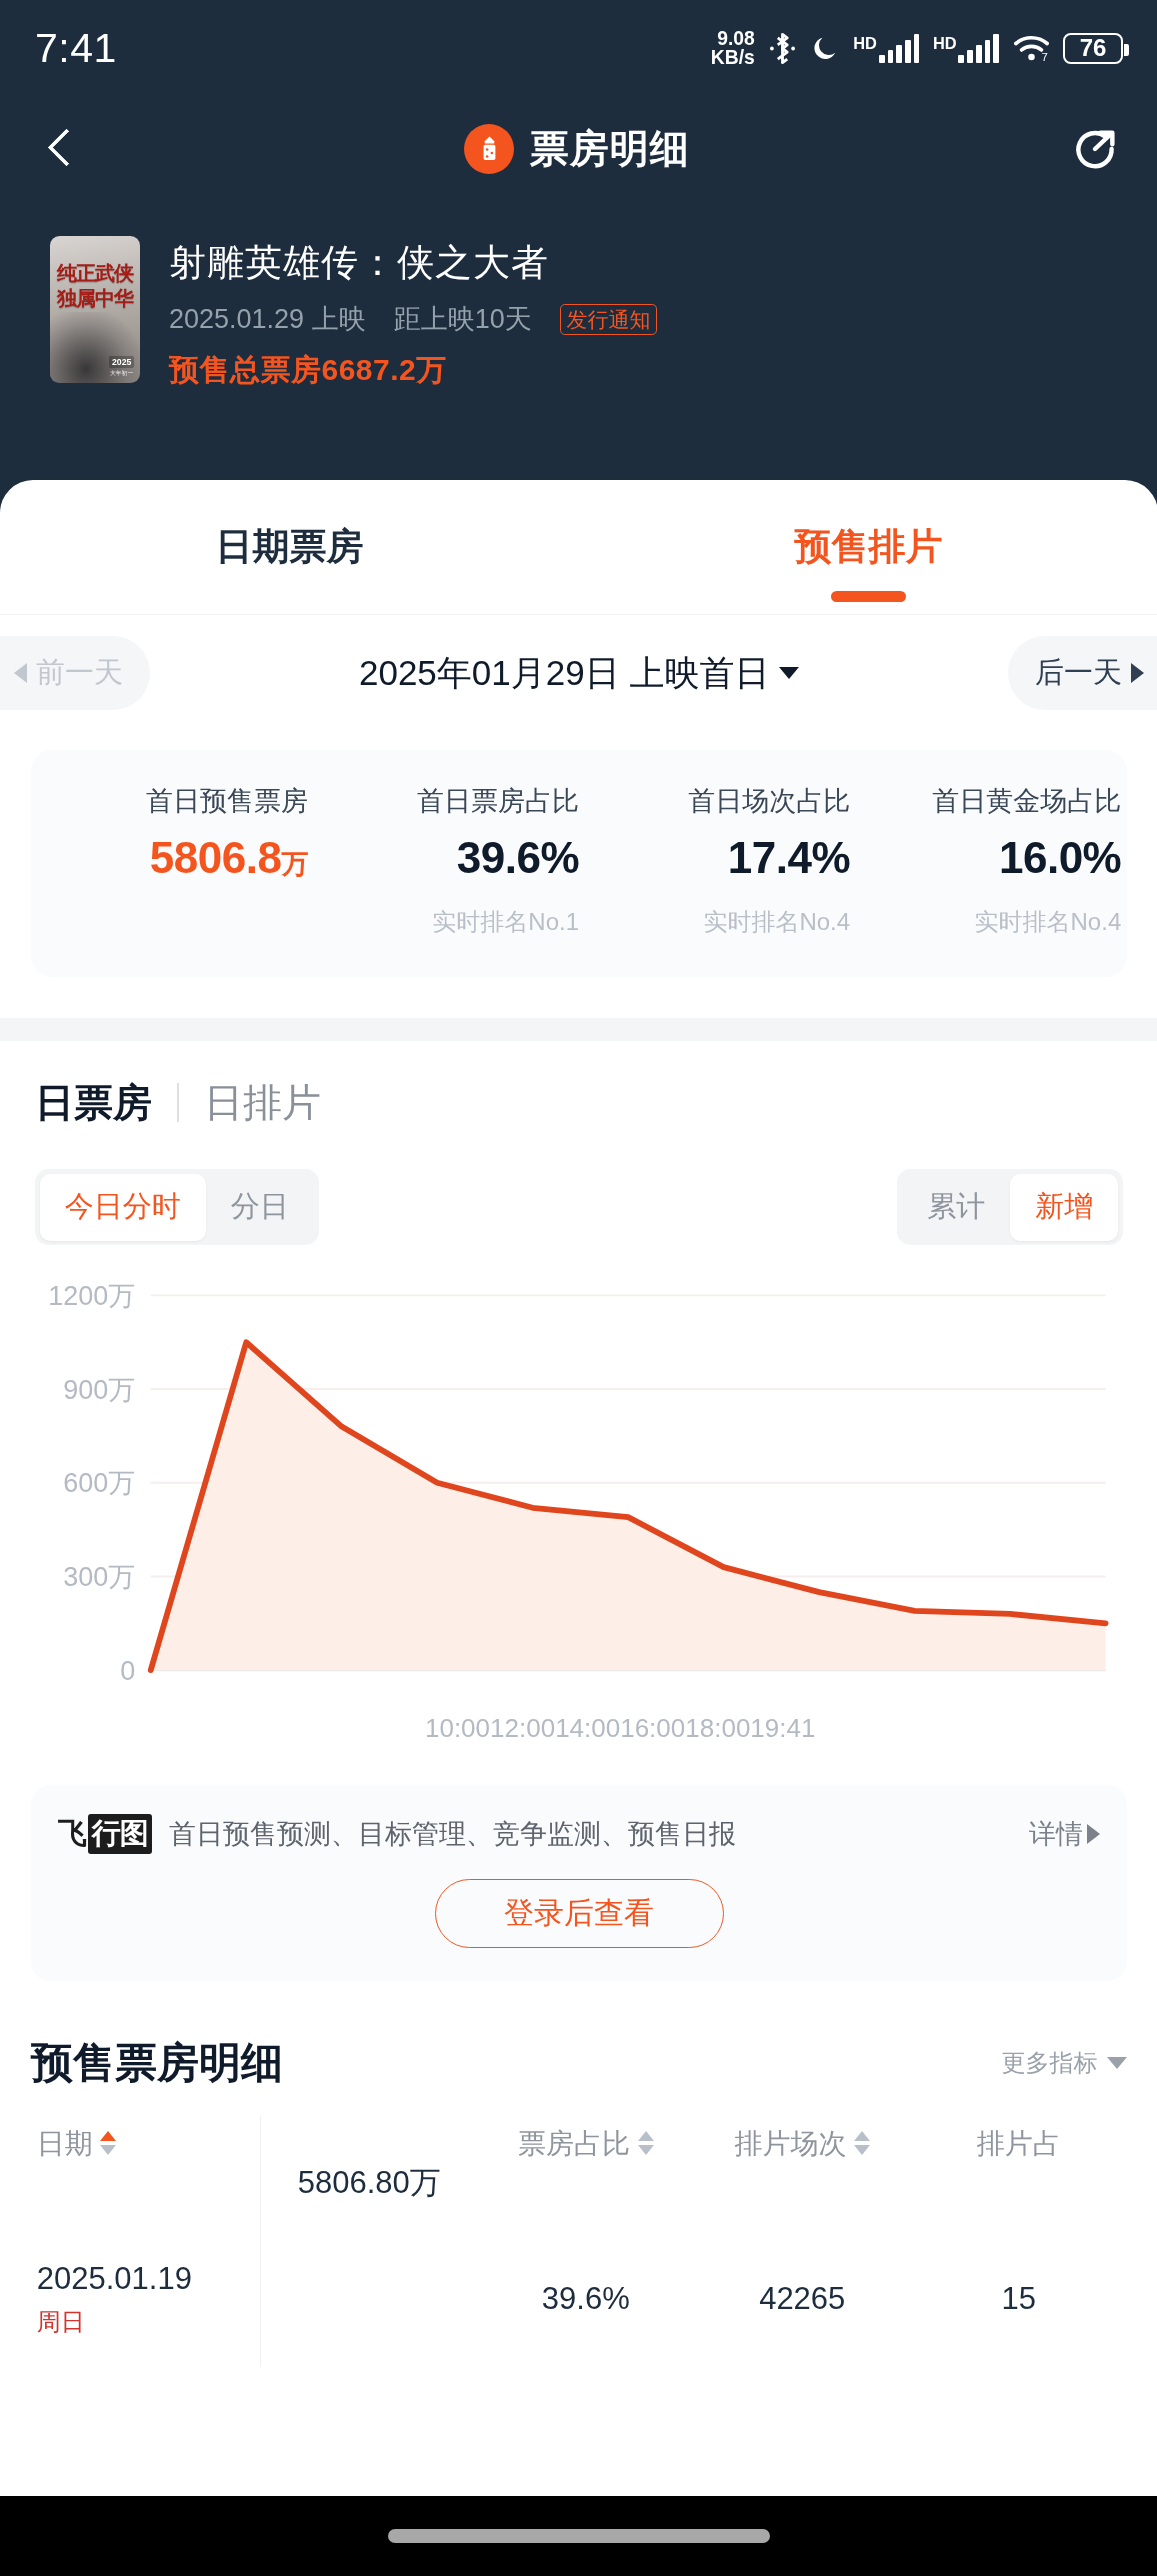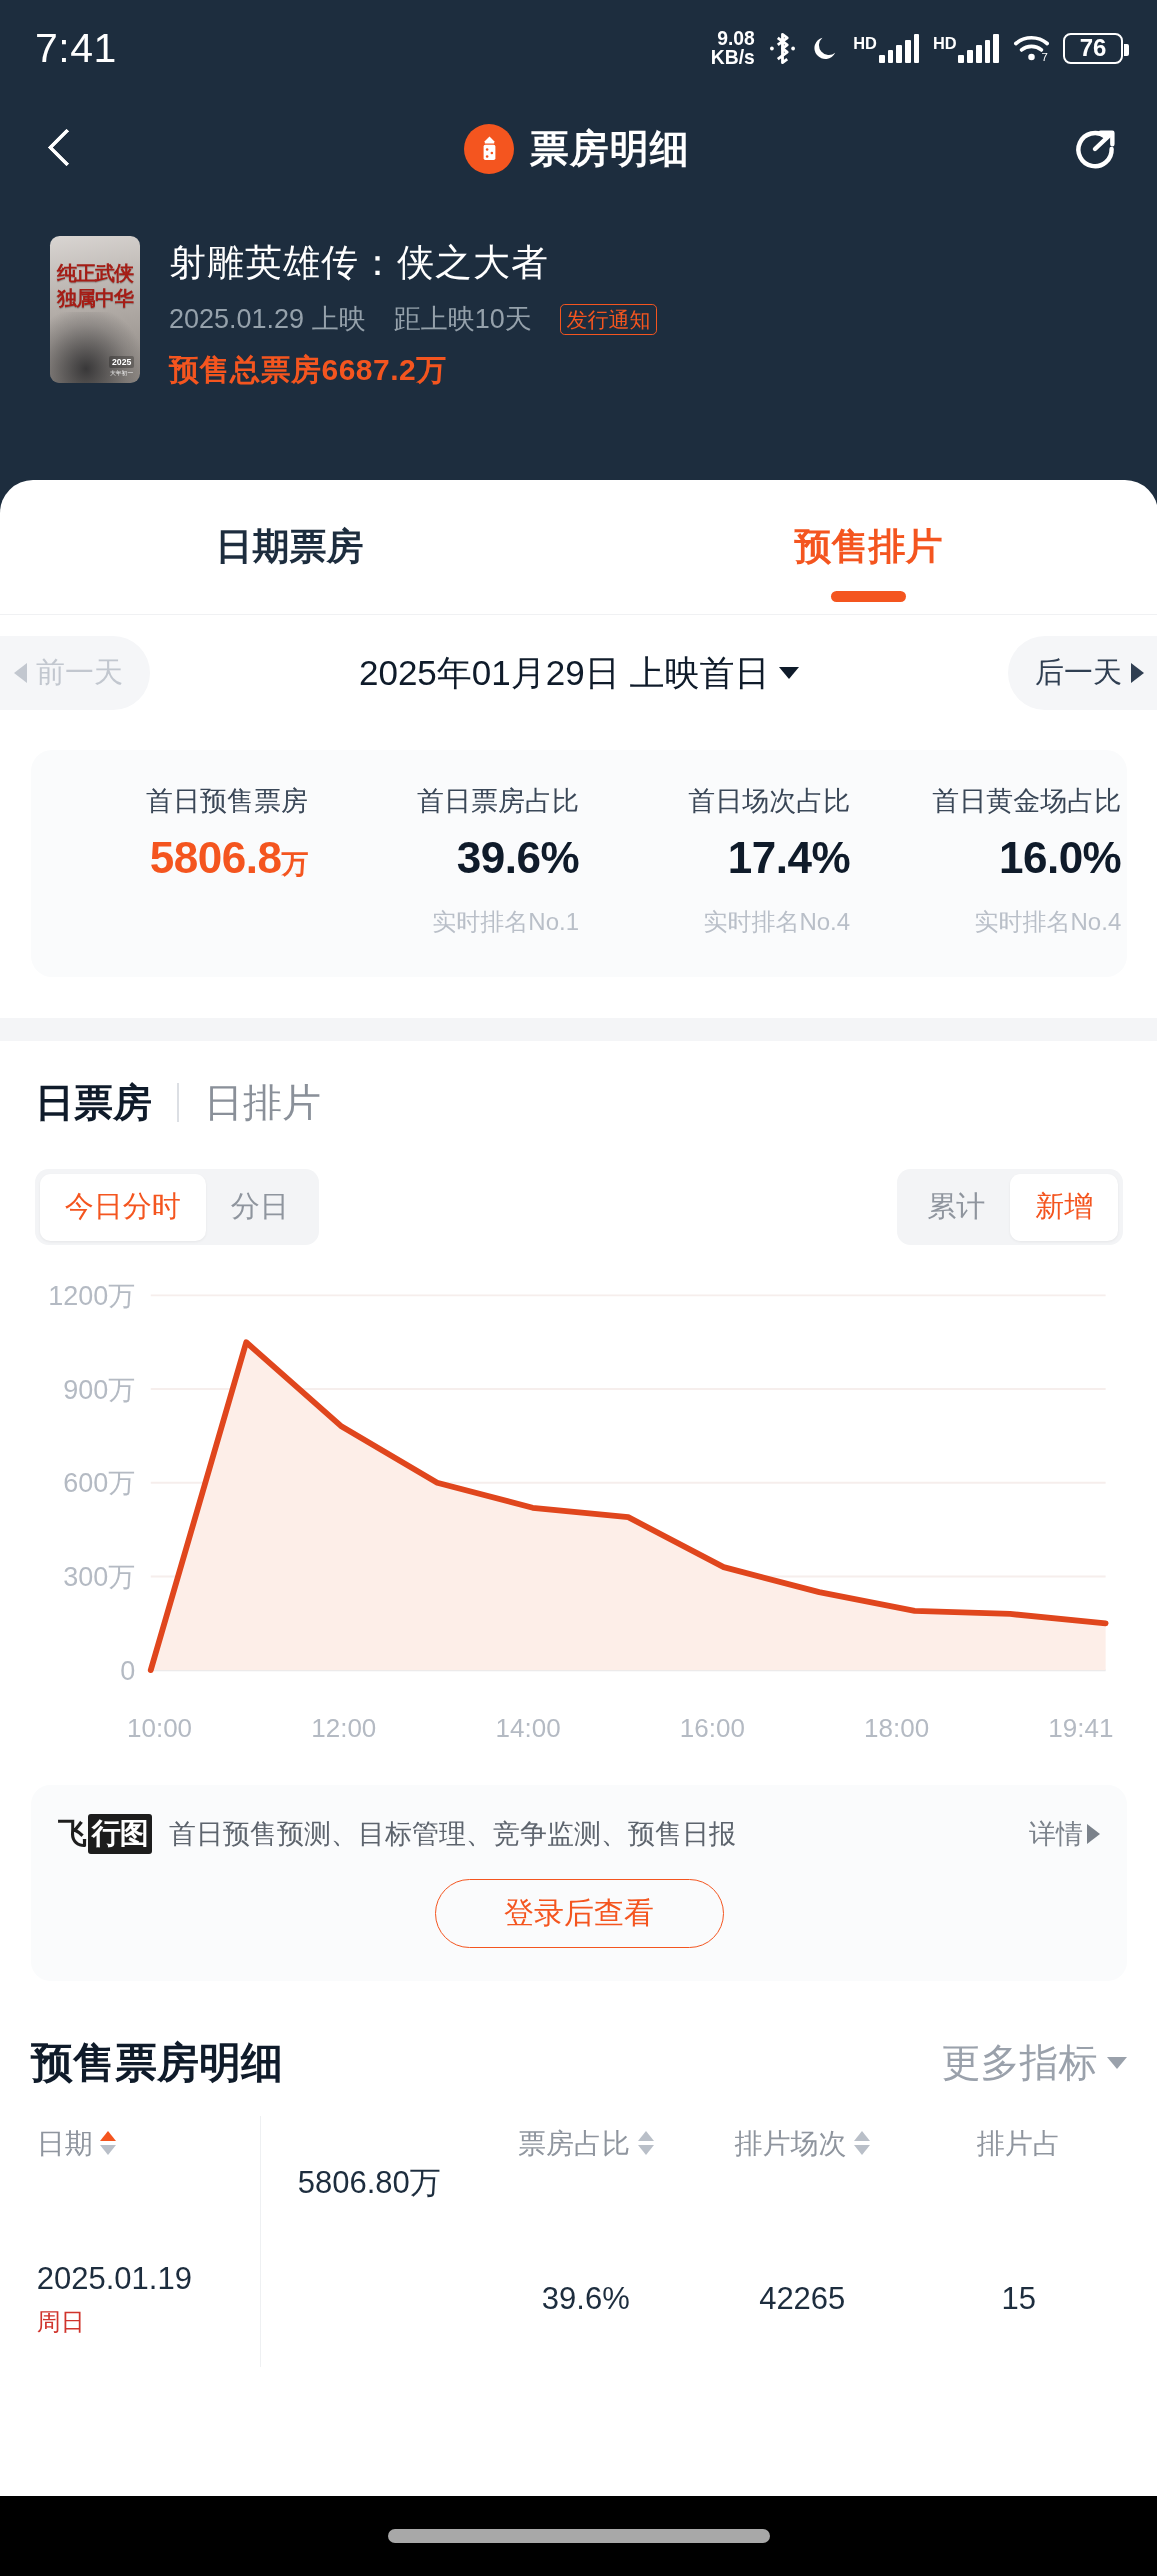--- a/index.html
+++ b/index.html
@@ -148,21 +148,21 @@
 
   .chart-toggles { display:flex; align-items:center; justify-content:space-between; margin-top:39px; }
   .seg { background:#f3f4f6; border-radius:13.5px; padding:4.8px; display:flex; }
   .seg-item {
     padding:13.5px 25px; font-size:29px; color:#8f959e; border-radius:10.6px; cursor:pointer;
   }
   .seg-item.active { background:#fff; color:#f4551f; font-weight:500; box-shadow:0 1px 2.9px rgba(0,0,0,.06); }
 
   .chart-canvas { position:relative; margin-top:33px; height:425px; }
   .chart-canvas svg { display:block; width:100%; height:100%; }
-  .xaxis { display:flex; justify-content:space-between; padding:9.6px 0 0 0; margin-left:92px; margin-right:9.6px; }
+  .xaxis { display:flex; justify-content:center; padding:9.6px 0 0 0; margin-left:92px; margin-right:9.6px; }
   .xaxis span { font-size:26px; color:#b4bac3; }
 
   
   .promo {
     margin:41px 31px 0 31px; background:#fafbfc; border-radius:19.3px;
     padding:29px 27px 33px 27px;
   }
   .promo-row { display:flex; align-items:center; gap:17.4px; }
   .promo-logo {
     display:flex; align-items:center; gap:1.9px; font-size:29px; font-weight:900;
@@ -174,21 +174,21 @@
   .promo-btn {
     margin:25px auto 0 auto; width:289px; height:69px; border:1.9px solid #f4551f;
     border-radius:39px; color:#f4551f; font-size:30px;
     display:flex; align-items:center; justify-content:center; cursor:pointer;
   }
 
   
   .tbl-sec { padding:0 31px; margin-top:33px; }
   .tbl-head-row { display:flex; align-items:center; justify-content:space-between; padding:21px 0 25px 0; }
   .tbl-title { font-size:42px; font-weight:700; color:#0f1b2a; }
-  .tbl-more { display:flex; align-items:center; gap:9.6px; font-size:39px; color:#9aa1ab; cursor:pointer; }
+  .tbl-more { display:flex; align-items:center; gap:9.6px; font-size:24px; color:#9aa1ab; cursor:pointer; }
 
   .table { display:flex; }
   .col-fixed { width:230px; flex-shrink:0; border-right:1.9px solid #eef0f2; }
   .col-scroll { flex:1; display:flex; overflow:hidden; }
   .tcol { flex:1; min-width:174px; }
   .th {
     height:116px; display:flex; align-items:flex-start; justify-content:center;
     gap:7.7px; font-size:28px; color:#8f959e; padding-top:9.6px;
   }
   .th.left { justify-content:flex-start; padding-left:5.8px; }

